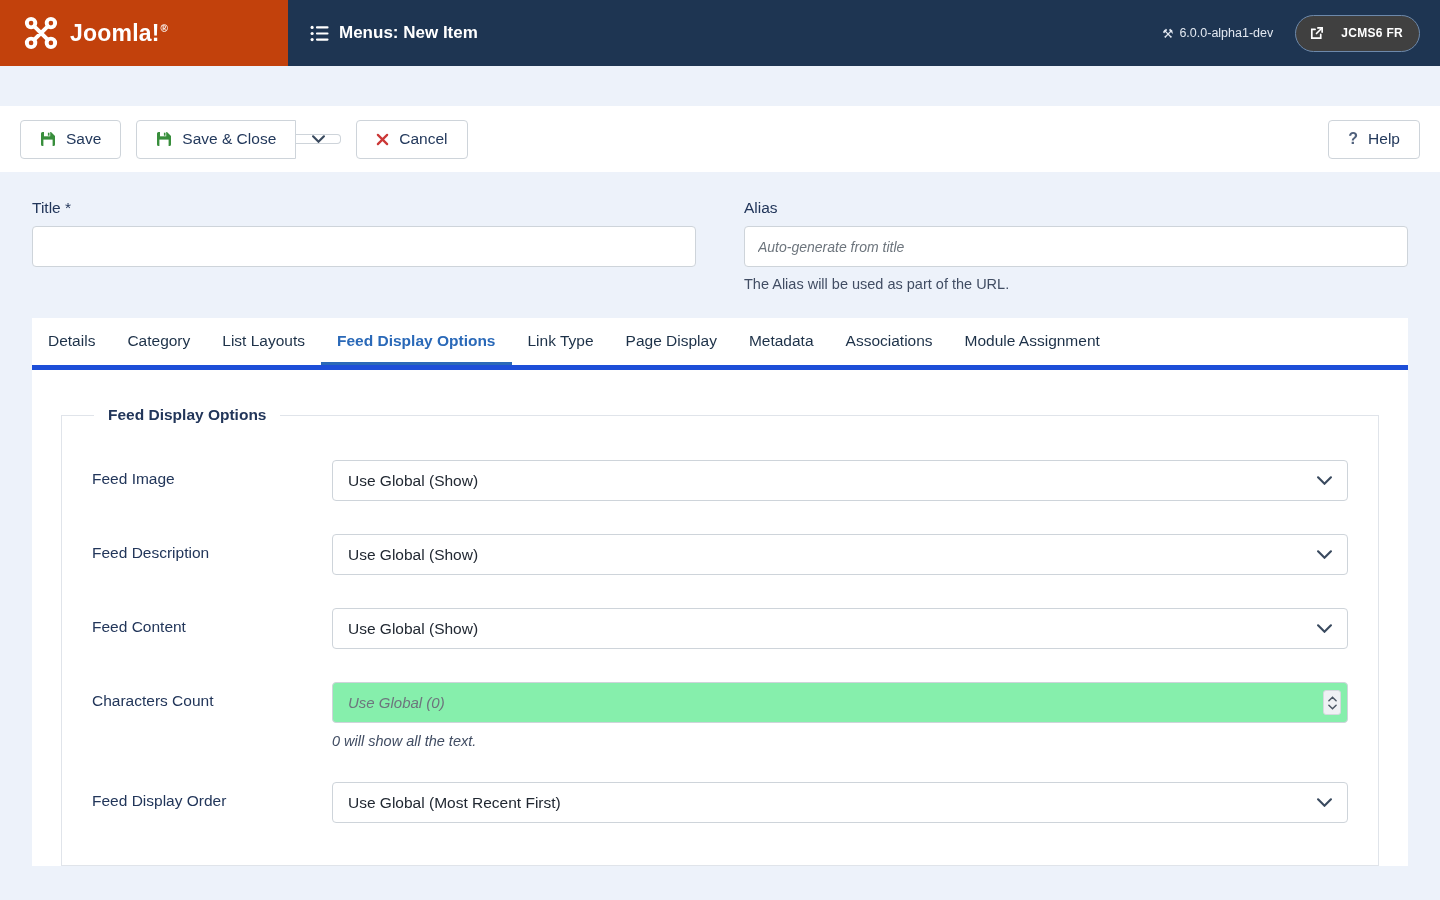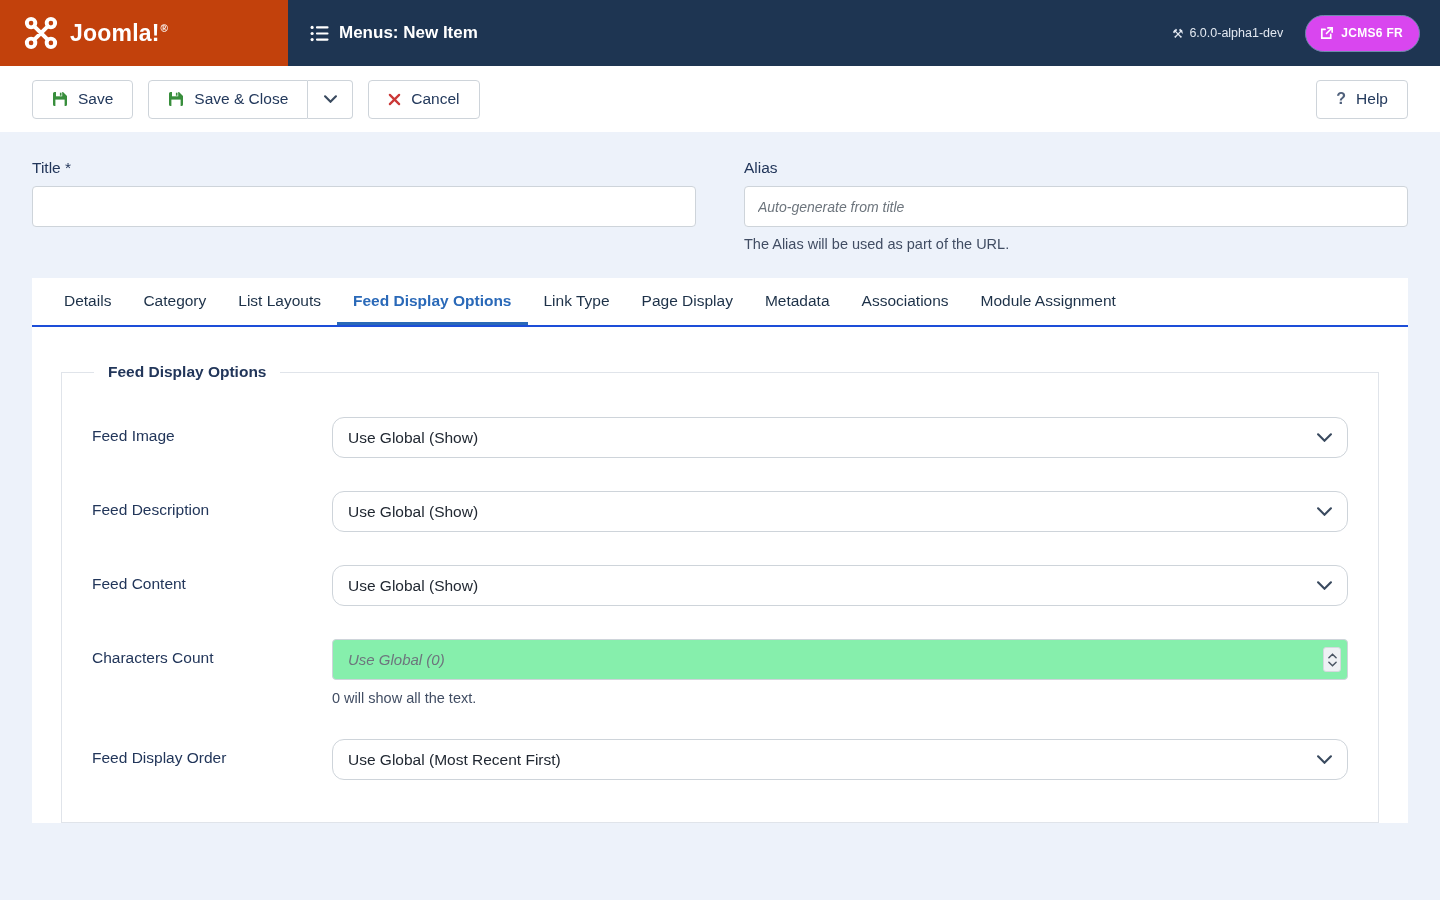--- a/index.html
+++ b/index.html
@@ -23,38 +23,38 @@
     flex:1; background:#1e3552; color:#fff;
     display:flex; align-items:center; padding:0 20px 0 22px;justify-content:center;
   }
   .page-title { font-size:17px; font-weight:bold; margin-left:10px; }
   .header-spacer { flex:1; }
   .version {
     font-size:12.5px; color:#e2e8f1; margin-right:22px;
     display:flex; align-items:center; gap:6px;
   }
   .site-pill {
-    height:37px; border-radius:19px; background:#d946ef; border:1px solid #6d89ab;
-    color:#fff; display:flex; align-items:center; gap:7px; padding:0 16px 0 13px;
+    height:37px; border-radius:19px; background:#404040; border:1px solid #6d89ab;
+    color:#fff; display:flex; align-items:center; gap:17px; padding:0 16px 0 13px;
     cursor:pointer;
   }
   .site-pill .pill-label { font-size:12px; font-weight:bold; letter-spacing:.3px; }
 
   
   .toolbar {
     background:#fff; height:66px; display:flex; align-items:center;
-    padding:0 32px; gap:15px;
+    padding:0 20px; gap:15px;margin-top:40px;
   }
   .btn {
     display:inline-flex; align-items:center; gap:10px;
     background:#fff; border:1px solid #ced4da; border-radius:4px;
     height:39px; padding:0 19px; font-size:15.5px; color:#23395c; cursor:pointer;
     font-family:inherit;
   }
-  .btn-group { display:inline-flex; }
+  .btn-group { display:inline-flex;align-items:center; }
   .btn-group .btn { border-radius:4px 0 0 4px; }
   .btn-group .btn-caret {
     border:1px solid #ced4da; border-left:none; border-radius:0 4px 4px 0;
     background:#fff; width:45px; display:flex; align-items:center; justify-content:center;
     cursor:pointer;
   }
   .toolbar-spacer { flex:1; }
   .help-q { font-size:16px; color:#50617c; font-weight:bold; }
 
   
@@ -64,21 +64,21 @@
   .text-input {
     width:100%; height:41px; background:#fff; border:1px solid #ced4da;
     border-radius:4px; padding:0 13px; font-size:14px; color:#212832;
     font-family:inherit;
   }
   .text-input::placeholder { font-style:italic; color:#6d757d; }
   .field-help { margin-top:9px; font-size:14.5px; color:#414d63; }
 
   
   .panel { margin:26px 32px 49px; background:#fff; }
-  .tabs { display:flex; border-bottom:2px solid #1d4ed8; padding:0 16px; }
+  .tabs { display:flex; border-bottom:5px solid #1d4ed8; padding:0 0; }
   .tab {
     padding:0 16px; line-height:46px; height:47px; font-size:15.5px;
     color:#1d3148; cursor:pointer; white-space:nowrap;
   }
   .tab.active {
     color:#2a69b8; font-weight:bold;
     border-bottom:3px solid #2a69b8; margin-bottom:-1px;
   }
 
   fieldset.options {
@@ -86,40 +86,40 @@
   }
   fieldset.options legend {
     padding:0 14px; margin-left:2px; font-size:15.5px; font-weight:bold; color:#22365a;
   }
   .frow { display:flex; align-items:flex-start; margin-top:33px; }
   .frow:first-of-type { margin-top:26px; }
   .flabel { width:240px; padding-top:10px; font-size:15.5px; color:#22365a; flex:none; }
   .fcontrol { flex:1; position:relative; }
 
   .select {
-    height:41px; background:#fff; border:1px solid #ced4da; border-radius:12px;
+    height:41px; background:#fff; border:1px solid #ced4da; border-radius:4px;
     display:flex; align-items:center; padding:0 15px; font-size:15.5px;
     color:#212832; cursor:pointer;
   }
   .select .chev { margin-left:auto; display:flex; }
 
   .num-wrap { position:relative; }
   .num-input {
     width:100%; height:41px; background:#86efac; border:1px solid #ced4da;
     border-radius:4px; padding:0 40px 0 15px; font-size:15px; color:#212832;
     font-family:inherit;
   }
   .num-input::placeholder { font-style:italic; color:#6d757d; }
   .spinner {
     position:absolute; right:7px; top:8px; width:18px; height:25px;
     background:#eff1f4; border:1px solid #d5d9de; border-radius:3px;
     display:flex; flex-direction:column; align-items:center; justify-content:center;
     gap:2px; cursor:pointer;
   }
-  .control-help { margin-top:10px; font-size:14.5px; color:#414d63; }
+  .control-help { margin-top:10px; font-size:14.5px; color:#414d63;font-style:italic; }
 </style>
 </head>
 <body>
 
 <div class="header">
   <div class="logo-block">
     <span style="display:flex;">
       <svg width="34" height="34" viewBox="0 0 48 48">
         <g stroke="#fff" stroke-width="5.5" fill="none" stroke-linecap="round">
           <circle cx="10" cy="10" r="6"></circle>

